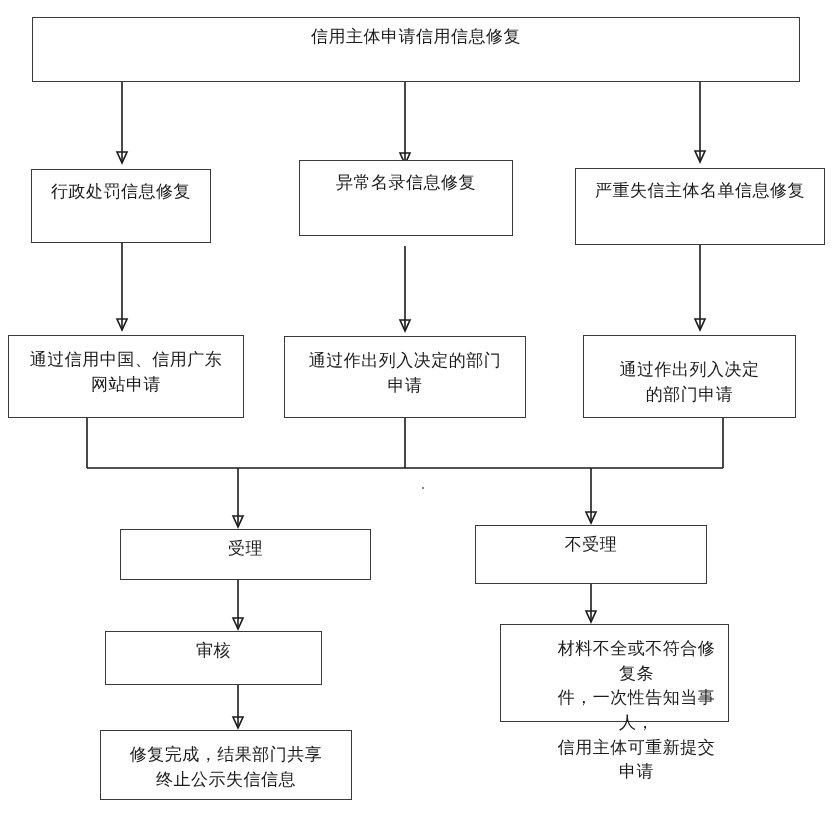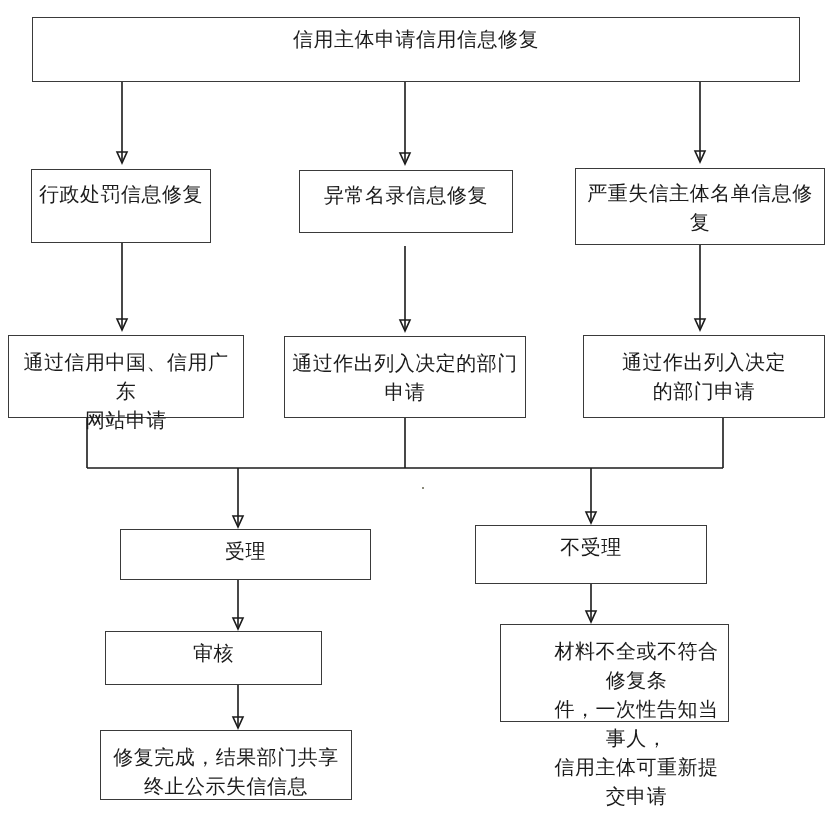--- a/index.html
+++ b/index.html
@@ -20,21 +20,21 @@
   .node {
     position: absolute;
     box-sizing: border-box;
     border: 1.4px solid #3a3a3a;
     background: #ffffff;
     display: flex;
     align-items: flex-start;
     justify-content: center;
     text-align: center;
     color: #1b1b1b;
-    font-size: 20px;
+    font-size: 17px;
     line-height: 1.45;
     letter-spacing: 0.5px;
   }
   .node .label {
     display: block;
     width: 100%;
     padding: 0 6px;
     white-space: pre-line;
   }
   .node.pad-top .label { padding-top: 7px; }
@@ -109,39 +109,39 @@
   <div class="speck" style="left:422px; top:487px;"></div>
 
   <div class="node pad-top" style="left:32px; top:17px; width:768px; height:65px;">
     <span class="label">信用主体申请信用信息修复</span>
   </div>
 
   <div class="node pad-top2" style="left:31px; top:169px; width:180px; height:74px;">
     <span class="label">行政处罚信息修复</span>
   </div>
 
-  <div class="node pad-top2" style="left:299px; top:170px; width:214px; height:63px;">
+  <div class="node pad-top2" style="left:299px; top:160px; width:214px; height:76px;">
     <span class="label">异常名录信息修复</span>
   </div>
 
   <div class="node pad-top2" style="left:575px; top:168px; width:250px; height:77px;">
     <span class="label">严重失信主体名单信息修复</span>
   </div>
 
   <div class="node pad-top3" style="left:8px; top:335px; width:236px; height:83px;justify-content:center;">
     <span class="label">通过信用中国、信用广东
 网站申请</span>
   </div>
 
   <div class="node pad-top3" style="left:284px; top:336px; width:242px; height:82px;justify-content:center;">
     <span class="label">通过作出列入决定的部门
 申请</span>
   </div>
 
-  <div class="node pad-top3" style="left:583px; top:335px; width:242px; height:83px;">
+  <div class="node pad-top3" style="left:583px; top:335px; width:213px; height:83px;align-items:center;">
     <span class="label">通过作出列入决定
 的部门申请</span>
   </div>
 
   <div class="node pad-top" style="left:111px; top:529px; width:251px; height:51px;margin-left:9px;">
     <span class="label">受理</span>
   </div>
 
   <div class="node pad-top" style="left:475px; top:525px; width:232px; height:59px;">
     <span class="label">不受理</span>

